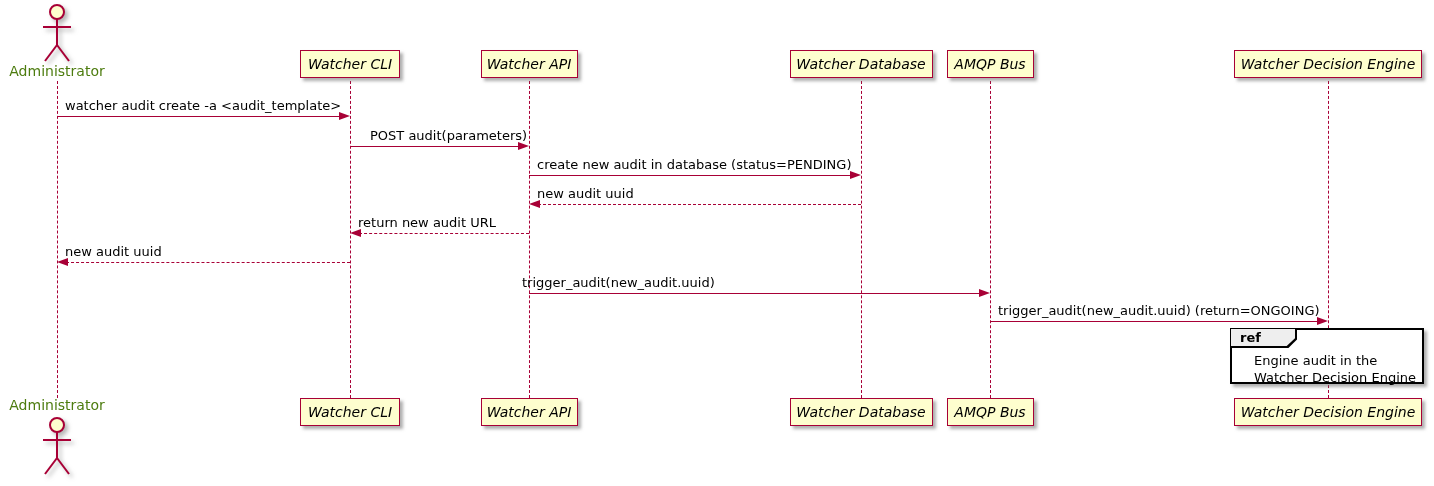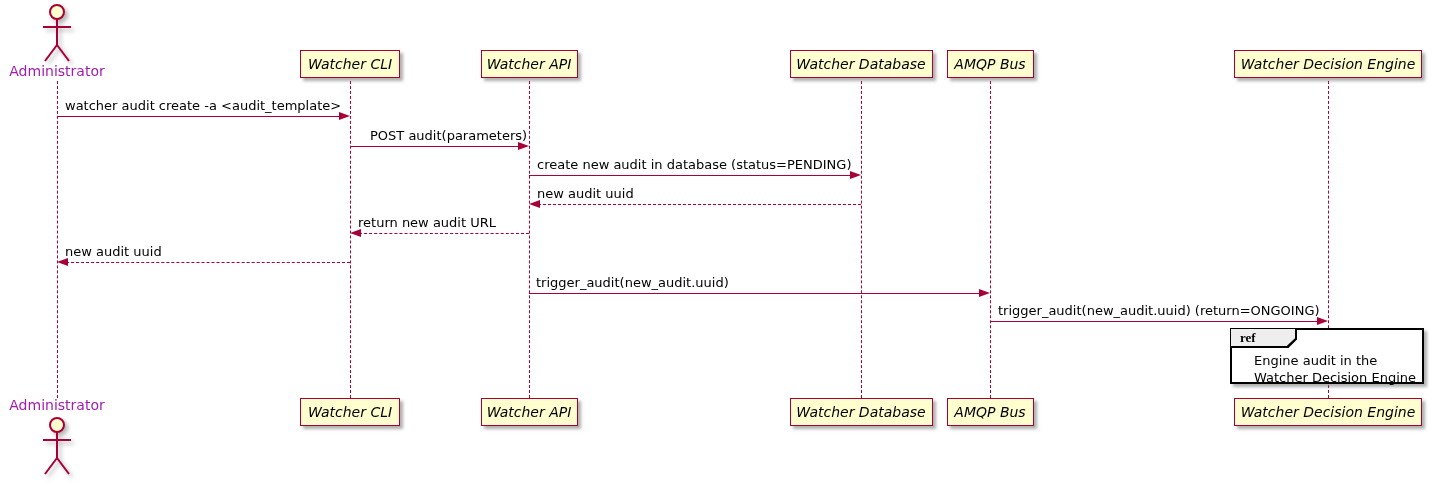--- a/index.html
+++ b/index.html
@@ -31,21 +31,21 @@
     justify-content: center;
     font-size: 14px;
     color: #000;
     white-space: nowrap;
     box-sizing: border-box;
     font-style: italic;
   }
   .actor-label {
     position: absolute;
     font-size: 14px;
-    color: #a21caf;
+    color: #4d7c0f;
     white-space: nowrap;
     transform: translateX(-50%);
   }
   .actor-figure {
     position: absolute;
     transform: translateX(-50%);
     filter: drop-shadow(3px 3px 2px rgba(110,110,110,0.5));
   }
   .msg-label {
     position: absolute;
@@ -153,26 +153,26 @@
     <div class="arrowhead left" style="top: 199.5px; left: 529px;"></div>
     <div class="msg-label" style="left: 537px; top: 186px;">new audit uuid</div>
     <div class="msg-line dashed" style="top: 233px; left: 359px; width: 170px;"></div>
     <div class="arrowhead left" style="top: 228.5px; left: 350px;"></div>
     <div class="msg-label" style="left: 358px; top: 215px;">return new audit URL</div>
     <div class="msg-line dashed" style="top: 262px; left: 66px; width: 284px;"></div>
     <div class="arrowhead left" style="top: 257.5px; left: 57px;"></div>
     <div class="msg-label" style="left: 65px; top: 244px;">new audit uuid</div>
     <div class="msg-line solid" style="top: 293px; left: 529px; width: 452px;"></div>
     <div class="arrowhead right" style="top: 288.5px; left: 979px;"></div>
-    <div class="msg-label" style="left: 536px; top: 275px;">trigger_audit(new_audit.uuid)</div>
+    <div class="msg-label" style="left: 522px; top: 275px;">trigger_audit(new_audit.uuid)</div>
     <div class="msg-line solid" style="top: 321px; left: 990px; width: 329px;"></div>
     <div class="arrowhead right" style="top: 316.5px; left: 1317px;"></div>
     <div class="msg-label" style="left: 998px; top: 303px;">trigger_audit(new_audit.uuid) (return=ONGOING)</div>
     <div class="ref-box" style="left: 1230px; top: 328px; width: 194px; height: 56px;">
       <div class="ref-head-outer" style="width: 66px; height: 19px; clip-path: polygon(0px 0px, 100% 0px, 100% 55%, 87% 100%, 0px 100%);">
-        <div class="ref-head-inner" style="clip-path: polygon(0px 0px, 100% 0px, 100% 55%, 87% 100%, 0px 100%); font-family: Liberation Serif, serif;">ref</div>
+        <div class="ref-head-inner" style="clip-path: polygon(0px 0px, 100% 0px, 100% 55%, 87% 100%, 0px 100%);">ref</div>
       </div>
       <div class="ref-content">
         <div>Engine audit in the</div>
         <div>Watcher Decision Engine</div>
       </div>
     </div>
   </div>
 
 </body></html>

